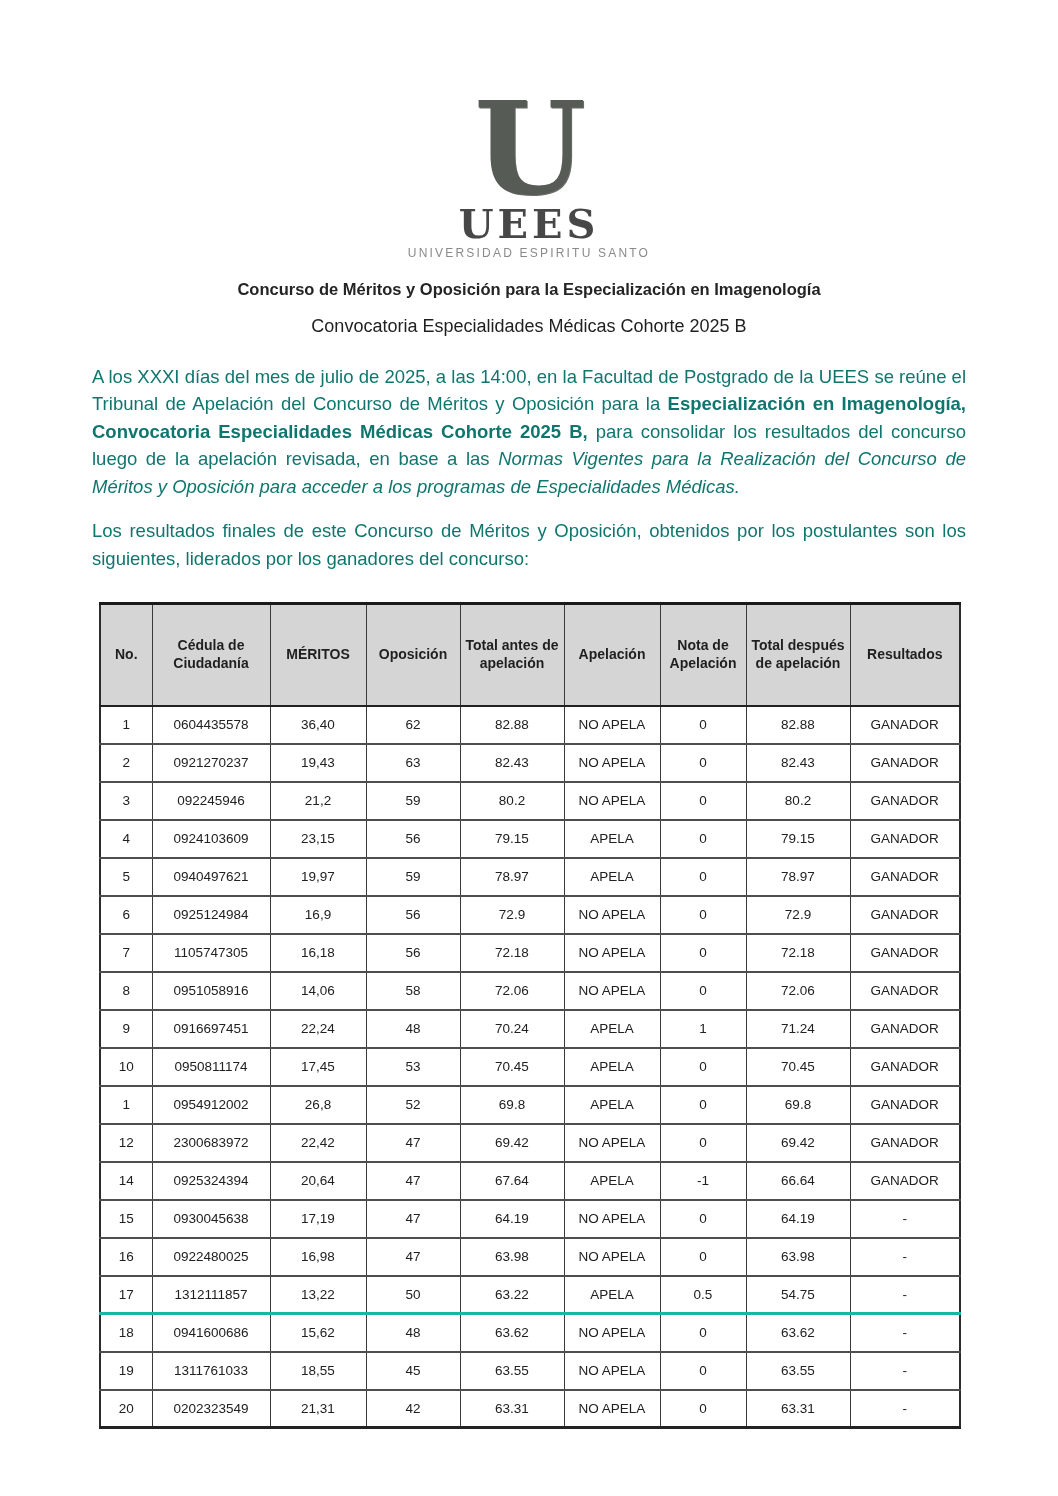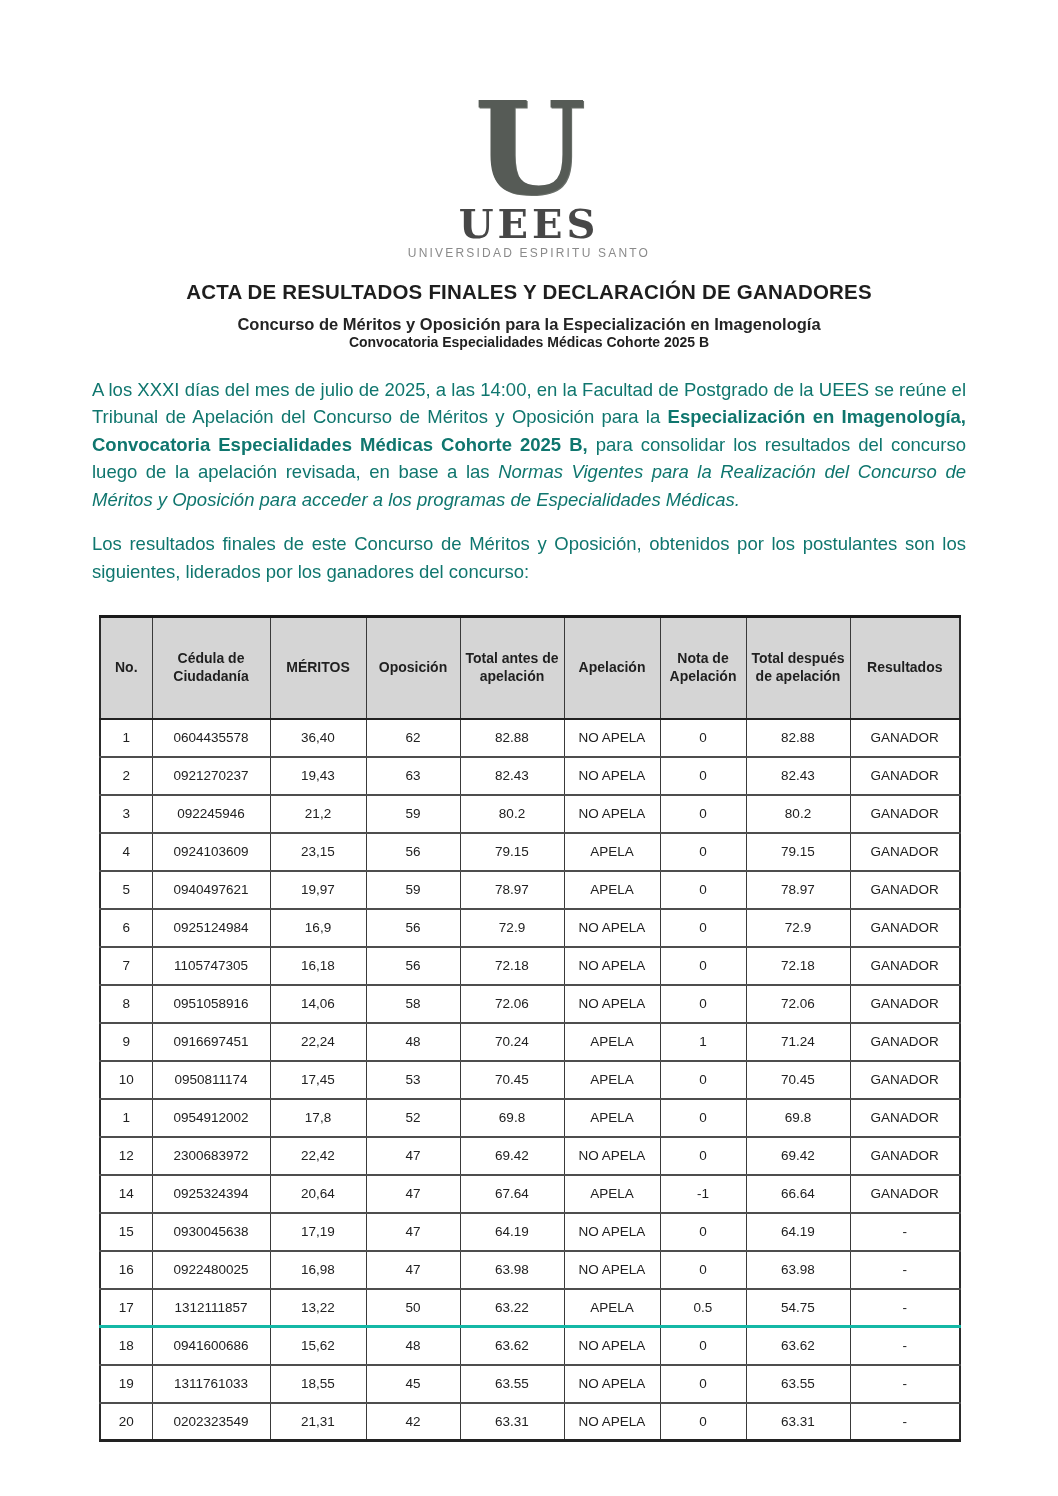--- a/index.html
+++ b/index.html
@@ -55,22 +55,22 @@
   .heading-block { text-align: center; margin-top: 20px; }
   .doc-title {
     font-size: 20.5px; font-weight: bold; color: #1e1e1e;
     letter-spacing: 0.2px;
   }
   .doc-subtitle1 {
     font-size: 16.5px; font-weight: bold; color: #242424;
     margin-top: 11px;
   }
   .doc-subtitle2 {
-    font-size: 14px; font-weight: bold; color: #1f1f1f;
-    margin-top: 0;
+    font-size: 18px; font-weight: normal; color: #1f1f1f;
+    margin-top: 17px;
   }
 
   
   .intro { margin-top: 26px; }
   .para {
     font-size: 18.5px;
     line-height: 27.5px;
     text-align: justify;
     color: #0f766e;
   }
@@ -123,21 +123,20 @@
 
 <div class="page">
 
   <div class="logo-block">
     <span class="logo-u">U</span>
     <span class="logo-name">UEES</span>
     <span class="logo-tagline">UNIVERSIDAD ESPIRITU SANTO</span>
   </div>
 
   <div class="heading-block">
-    <div class="doc-title">ACTA DE RESULTADOS FINALES Y DECLARACIÓN DE GANADORES</div>
     <div class="doc-subtitle1">Concurso de Méritos y Oposición para la Especialización en Imagenología</div>
     <div class="doc-subtitle2">Convocatoria Especialidades Médicas Cohorte 2025 B</div>
   </div>
 
   <div class="intro">
     <p class="para"><span>A los XXXI días del mes de julio de 2025, a las 14:00, en la Facultad de Postgrado de la UEES se reúne el Tribunal de Apelación del Concurso de Méritos y Oposición para la </span><span class="seg-bold">Especialización en Imagenología, Convocatoria Especialidades Médicas Cohorte 2025 B,</span><span> para consolidar los resultados del concurso luego de la apelación revisada, en base a las </span><span class="seg-italic">Normas Vigentes para la Realización del Concurso de Méritos y Oposición para acceder a los programas de Especialidades Médicas.</span></p>
     <p class="para">Los resultados finales de este Concurso de Méritos y Oposición, obtenidos por los postulantes son los siguientes, liderados por los ganadores del concurso:</p>
   </div>
 
   <div class="table-wrap">
@@ -273,21 +272,21 @@
             <td>53</td>
             <td>70.45</td>
             <td>APELA</td>
             <td>0</td>
             <td>70.45</td>
             <td>GANADOR</td>
           </tr>
           <tr>
             <td>1</td>
             <td>0954912002</td>
-            <td>17,8</td>
+            <td>26,8</td>
             <td>52</td>
             <td>69.8</td>
             <td>APELA</td>
             <td>0</td>
             <td>69.8</td>
             <td>GANADOR</td>
           </tr>
           <tr>
             <td>12</td>
             <td>2300683972</td>

